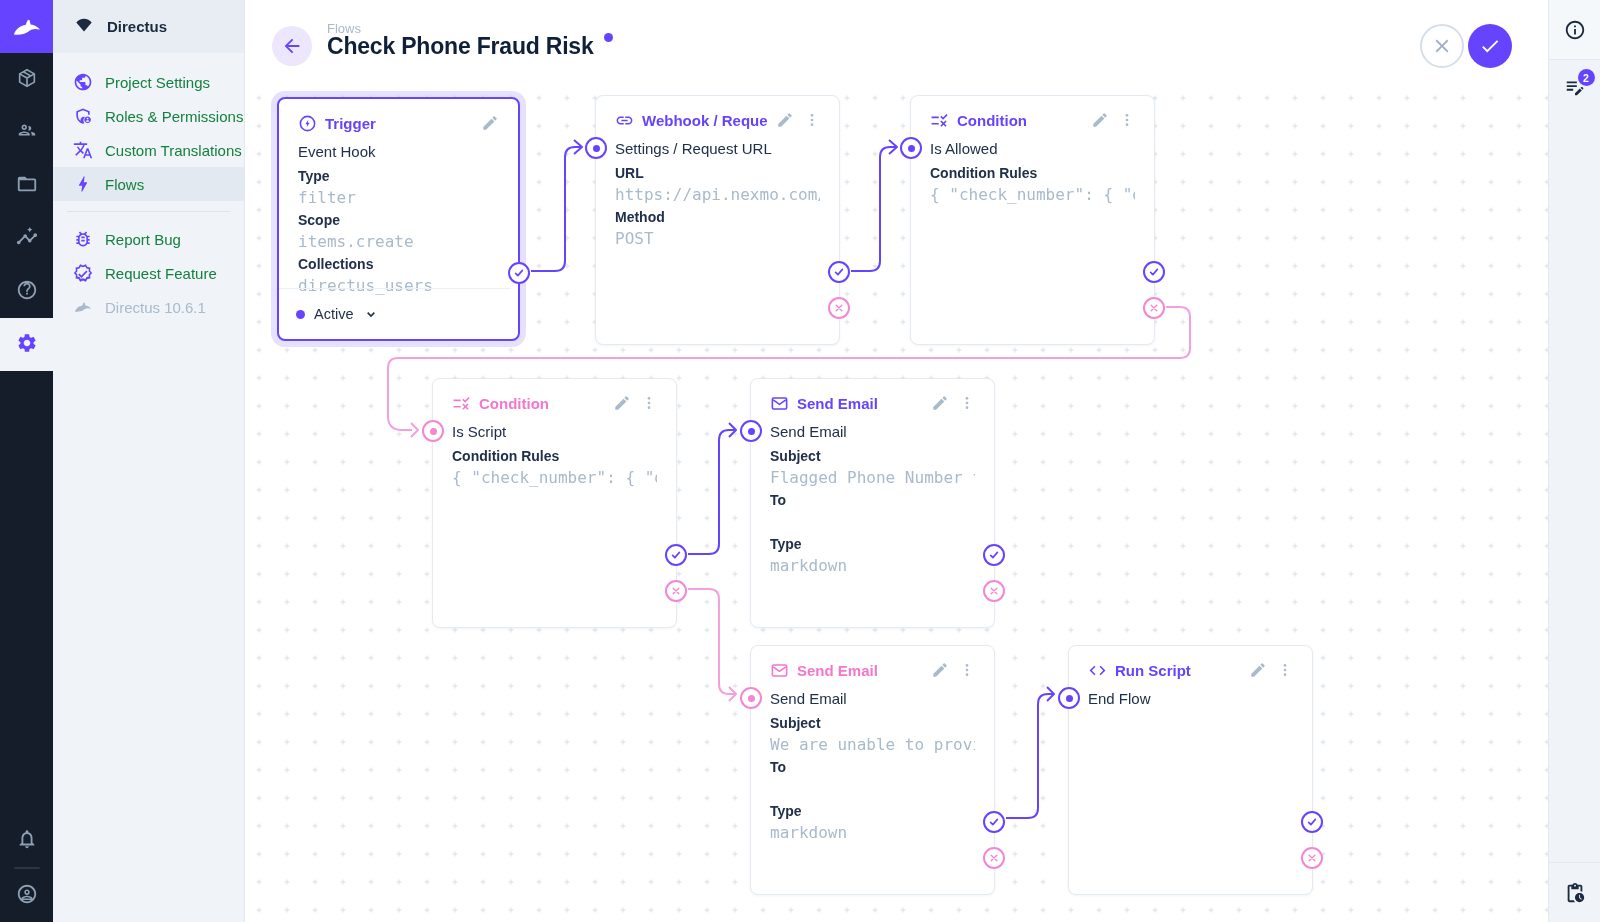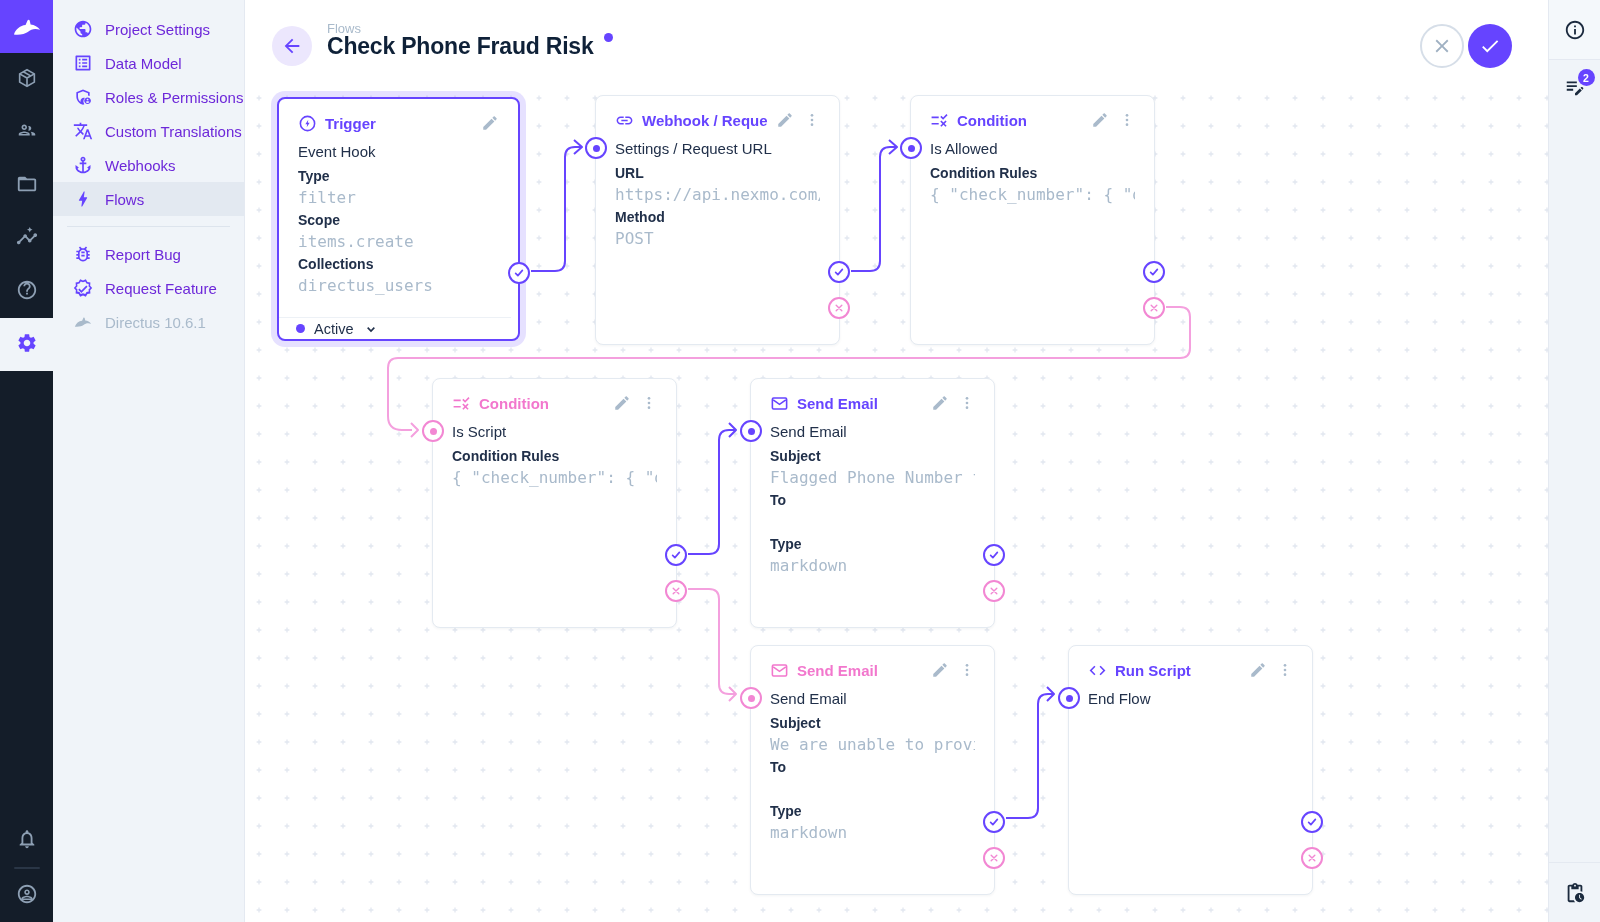--- a/index.html
+++ b/index.html
@@ -12,21 +12,21 @@
   .module-item { width:53px; height:53px; display:flex; align-items:center; justify-content:center; color:#8d9fb3; cursor:pointer; }
   .module-item.active { background:#f0f4f9; color:#6644ff; }
   .module-spacer { flex:1; }
   .module-divider { height:2px; background:#2a3646; width:26px; margin:0 auto; border-radius:1px; }
 
   
   .nav { width:192px; background:#f0f4f9; flex-shrink:0; display:flex; flex-direction:column; border-right:1px solid #e4e9f1; }
   .nav-project { height:53px; background:#e8edf4; display:flex; align-items:center; gap:12px; padding:0 20px; flex-shrink:0; }
   .nav-project-name { font-size:15px; font-weight:600; color:#1b2a3e; }
   .nav-body { padding-top:12px; }
-  .nav-item { height:34px; display:flex; align-items:center; gap:12px; padding:0 20px; font-size:15px; color:#6d28d9; cursor:pointer; white-space:nowrap; }
+  .nav-item { height:34px; display:flex; align-items:center; gap:12px; padding:0 20px; font-size:15px; color:#15803d; cursor:pointer; white-space:nowrap; }
   .nav-item .nv-icon { color:#6644ff; display:flex; flex-shrink:0; }
   .nav-item.active { background:#e3e9f1; font-weight:400; }
   .nav-divider { height:1px; background:#dde4ed; margin:10px 14px; }
   .nav-item.version { color:#a9bacb; }
   .nav-item.version .nv-icon { color:#a9bacb; }
 
   
   .main { flex:1; position:relative; background:#fff; overflow:hidden; }
   .canvas-svg { position:absolute; left:0; top:0; pointer-events:none; }
 
@@ -48,21 +48,21 @@
   .purple-t { color:#6644ff; }
   .pink-t { color:#f277cd; }
   .head-icon { display:flex; flex-shrink:0; }
   .edit-icon { color:#a9bacb; display:flex; cursor:pointer; }
   .kebab-icon { color:#a9bacb; display:flex; cursor:pointer; margin-left:2px; }
   .option-name { font-size:15px; color:#21304a; margin-bottom:5px; height:20px; }
   .f-label { font-size:14px; font-weight:700; color:#21304a; margin-top:5px; height:20px; }
   .f-value { font-family:"DejaVu Sans Mono", monospace; font-size:16px; color:#a9bacb; white-space:nowrap; overflow:hidden; height:19px; }
 
   .panel.trigger { width:243px; height:244px; border:2px solid #6644ff; box-shadow:0 0 0 6px rgba(102,68,255,0.16); }
-  .trigger-footer { position:absolute; left:0; right:7px; bottom:0; height:22px; border-top:1px solid #edf1f6; display:flex; align-items:center; gap:9px; padding:0 17px; }
+  .trigger-footer { position:absolute; left:0; right:7px; bottom:0; height:51px; border-top:1px solid #edf1f6; display:flex; align-items:center; gap:9px; padding:0 17px; }
   .status-dot { width:9px; height:9px; border-radius:50%; background:#6644ff; }
   .status-label { font-size:14.5px; color:#21304a; }
   .chevron { color:#21304a; display:flex; cursor:pointer; }
 
   
   .conn { position:absolute; width:22px; height:22px; border-radius:50%; background:#fff; border:2px solid #6644ff; display:flex; align-items:center; justify-content:center; z-index:4; }
   .conn.pinkc { border-color:#f287d3; color:#f287d3; }
   .conn.purplec { border-color:#6644ff; color:#6644ff; }
   .conn.in { left:-11px; top:41px; }
   .conn.resolve { right:-11px; top:165px; }
@@ -130,61 +130,51 @@
     </div>
     <div class="module-divider"></div>
     <div class="module-item">
       <span><svg width="22" height="22" viewBox="0 0 24 24" fill="currentColor">
             <path d="M12 2C6.48 2 2 6.48 2 12s4.48 10 10 10 10-4.48 10-10S17.52 2 12 2zm0 18c-4.41 0-8-3.59-8-8s3.59-8 8-8 8 3.59 8 8-3.59 8-8 8zm0-13c-1.66 0-3 1.34-3 3s1.34 3 3 3 3-1.34 3-3-1.34-3-3-3zm0 4.2c-.66 0-1.2-.54-1.2-1.2s.54-1.2 1.2-1.2 1.2.54 1.2 1.2-.54 1.2-1.2 1.2zM12 14c-2 0-6 1-6 3v1.5h12V17c0-2-4-3-6-3zm-4.2 2.9c.4-.6 2.7-1.4 4.2-1.4s3.8.8 4.2 1.4H7.8z"></path>
           </svg></span>
     </div>
   </div>
 
   <div class="nav">
+    <div class="nav-project">
+      <span><svg width="22" height="22" viewBox="0 0 24 24" fill="#1b2a3e">
+            <path d="M12 19 3.6 9.4C5.5 6.8 8.6 5.3 12 5.3s6.5 1.5 8.4 4.1L12 19z"></path>
+          </svg></span>
+      <span class="nav-project-name">Directus</span>
+    </div>
     <div class="nav-body">
       <div class="nav-item">
         <span class="nv-icon">
             <svg width="20" height="20" viewBox="0 0 24 24" fill="currentColor">
               <path d="M12 2C6.48 2 2 6.48 2 12s4.48 10 10 10 10-4.48 10-10S17.52 2 12 2zm-1 17.93c-3.95-.49-7-3.85-7-7.93 0-.62.08-1.21.21-1.79L9 15v1c0 1.1.9 2 2 2v1.93zm6.9-2.54c-.26-.81-1-1.39-1.9-1.39h-1v-3c0-.55-.45-1-1-1H8v-2h2c.55 0 1-.45 1-1V7h2c1.1 0 2-.9 2-2v-.41c2.93 1.19 5 4.06 5 7.41 0 2.08-.8 3.97-2.1 5.39z"></path>
             </svg>
           </span>
         <span>Project Settings</span>
       </div>
       <div class="nav-item">
         <span class="nv-icon">
             <svg width="20" height="20" viewBox="0 0 24 24" fill="currentColor">
-              <path d="M19 5v14H5V5h14m1.1-2H3.9c-.5 0-.9.4-.9.9v16.2c0 .4.4.9.9.9h16.2c.4 0 .9-.5.9-.9V3.9c0-.5-.5-.9-.9-.9zM11 7h6v2h-6V7zm0 4h6v2h-6v-2zm0 4h6v2h-6zM7 7h2v2H7zm0 4h2v2H7zm0 4h2v2H7z"></path>
-            </svg>
-          </span>
-        <span>Data Model</span>
-      </div>
-      <div class="nav-item">
-        <span class="nv-icon">
-            <svg width="20" height="20" viewBox="0 0 24 24" fill="currentColor">
               <path d="M12 3 4 6.3v5c0 4.6 3.4 8.9 8 10 .6-.1 1.1-.3 1.6-.6-.7-1-1.1-2.2-1.1-3.5 0-1.6.7-3.1 1.8-4.1-.4-.2-.9-.3-1.3-.3-2.2 0-4 1.8-4 4 0 .4.1.8.2 1.2-1.9-1.5-3.2-3.9-3.2-6.7V7.6L12 5.2l6 2.4v2.5c.7.1 1.4.3 2 .7V6.3L12 3z"></path>
               <path d="M17.5 12.5c-2.2 0-4 1.8-4 4s1.8 4 4 4 4-1.8 4-4-1.8-4-4-4zm0 1.5c.6 0 1.1.5 1.1 1.1s-.5 1.1-1.1 1.1-1.1-.5-1.1-1.1.5-1.1 1.1-1.1zm0 5.3c-.9 0-1.7-.5-2.2-1.2.1-.7 1.5-1.1 2.2-1.1s2.2.4 2.2 1.1c-.5.7-1.3 1.2-2.2 1.2z"></path>
             </svg>
           </span>
         <span>Roles &amp; Permissions</span>
       </div>
       <div class="nav-item">
         <span class="nv-icon">
             <svg width="20" height="20" viewBox="0 0 24 24" fill="currentColor">
               <path d="m12.87 15.07-2.54-2.51.03-.03c1.74-1.94 2.98-4.17 3.71-6.53H17V4h-7V2H8v2H1v1.99h11.17C11.5 7.92 10.44 9.75 9 11.35 8.07 10.32 7.3 9.19 6.69 8h-2c.73 1.63 1.73 3.17 2.98 4.56l-5.09 5.02L4 19l5-5 3.11 3.11.76-2.04zM18.5 10h-2L12 22h2l1.12-3h4.75L21 22h2l-4.5-12zm-2.62 7 1.62-4.33L19.12 17h-3.24z"></path>
             </svg>
           </span>
         <span>Custom Translations</span>
-      </div>
-      <div class="nav-item">
-        <span class="nv-icon">
-            <svg width="20" height="20" viewBox="0 0 24 24" fill="currentColor">
-              <path d="M17 15l1.55 1.55c-.96 1.69-3.33 3.04-5.55 3.37V11h3V9h-3V7.82C14.16 7.4 15 6.3 15 5c0-1.65-1.35-3-3-3S9 3.35 9 5c0 1.3.84 2.4 2 2.82V9H8v2h3v8.92c-2.22-.33-4.59-1.68-5.55-3.37L7 15l-4-3v3c0 3.88 4.92 7 9 7s9-3.12 9-7v-3l-4 3zM12 4c.55 0 1 .45 1 1s-.45 1-1 1-1-.45-1-1 .45-1 1-1z"></path>
-            </svg>
-          </span>
-        <span>Webhooks</span>
       </div>
       <div class="nav-item active">
         <span class="nv-icon">
             <svg width="20" height="20" viewBox="0 0 24 24" fill="currentColor">
               <path d="M11 21h-1l1-7H7.5c-.58 0-.57-.32-.38-.66.19-.34.05-.08.07-.12C8.48 10.94 10.42 7.54 13 3h1l-1 7h3.5c.49 0 .56.33.47.51l-.07.15C12.96 17.55 11 21 11 21z"></path>
             </svg>
           </span>
         <span>Flows</span>
       </div>
       <div class="nav-divider"></div>

